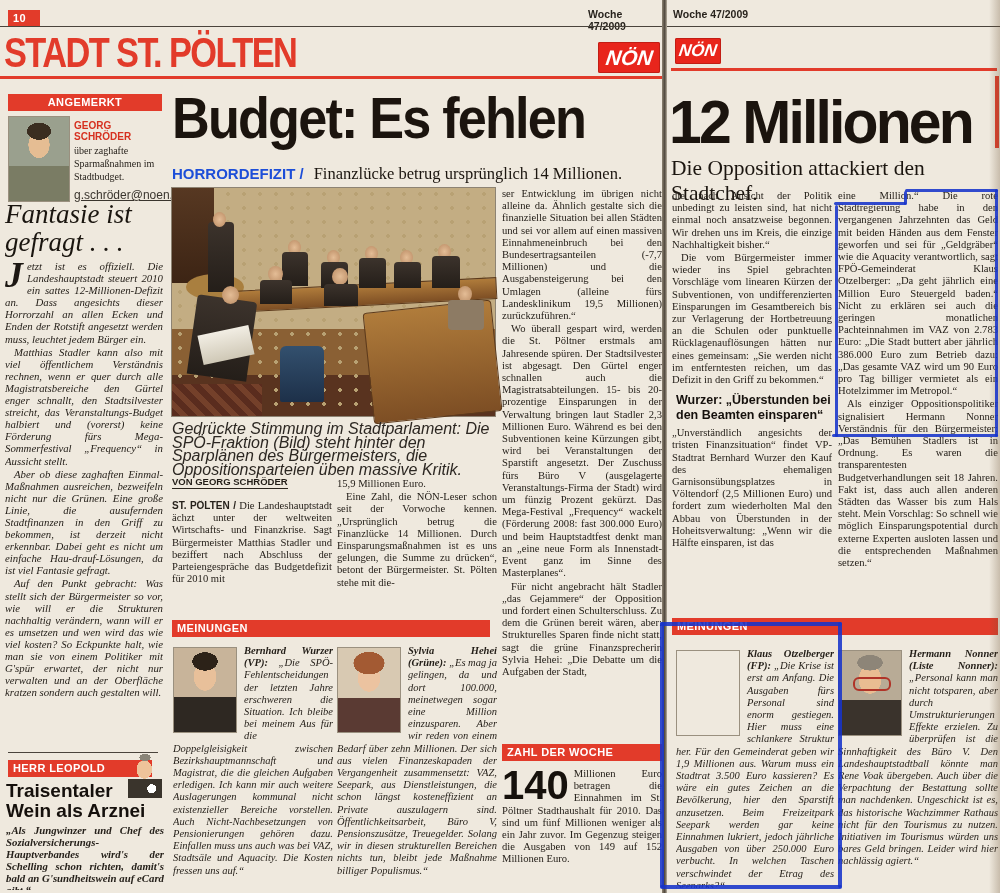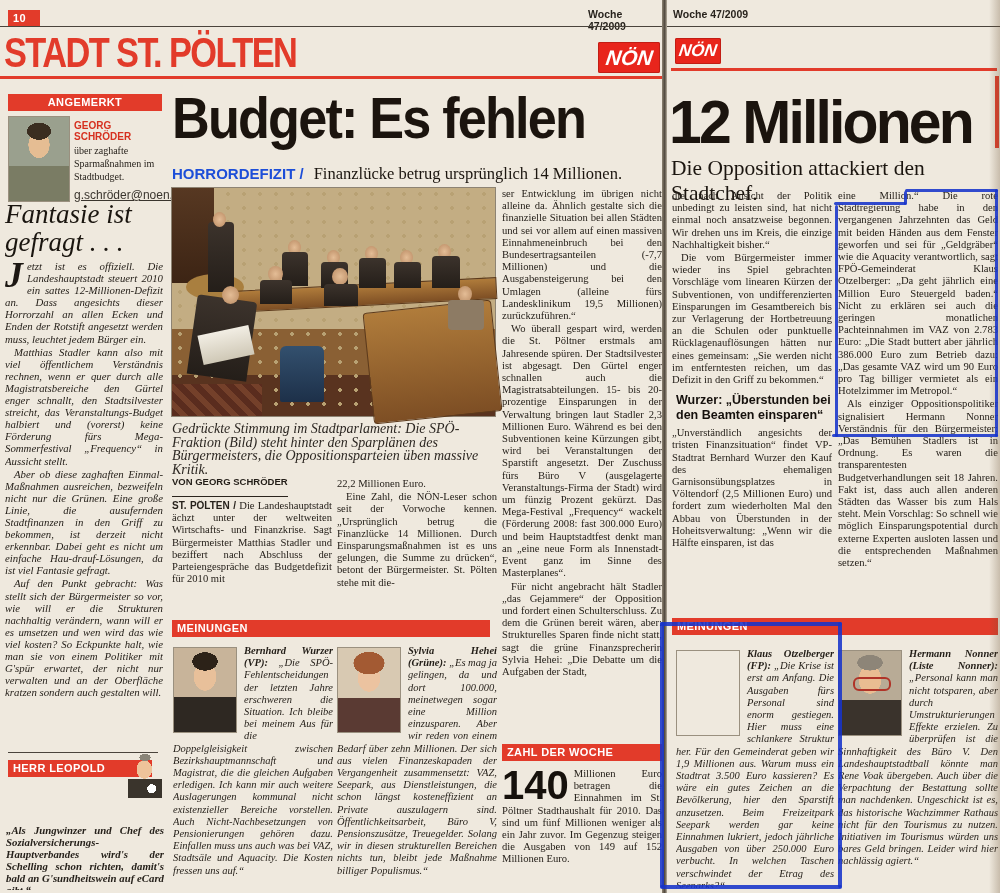--- a/index.html
+++ b/index.html
@@ -16,21 +16,21 @@
   .squeeze{display:inline-block;transform:scaleX(.86);transform-origin:0 50%;letter-spacing:-2px;}
   .bodycol{font-size:10.6px;line-height:12.2px;text-align:justify;color:#26211b;overflow:hidden;}
   .bodycol p{margin:0;}
   .bodycol p + p{text-indent:9px;margin-top:1px;}
   .lead-sans{font-family:"Liberation Sans",sans-serif;font-weight:bold;font-size:10px;}
   .colsub{font-family:"Liberation Sans",sans-serif;font-weight:bold;font-size:12.5px;
           line-height:14.5px;margin:7px 0 5px 4px;color:#15100c;text-align:left;}
   .opinion{font-size:10.5px;line-height:12.2px;font-style:italic;text-align:justify;overflow:hidden;}
   .opinion .oname{font-weight:bold;}
   .headshot{float:left;width:62px;height:84px;margin:2px 7px 2px 0;border:1px solid #9a907f;}
-  .caption{font-family:Liberation Serif, serif;font-style:italic;font-size:14px;
+  .caption{font-family:Liberation Sans, sans-serif;font-style:italic;font-size:16px;
            line-height:13.5px;color:#2c2722;}
   .noen{background:#e8251c;color:#fff;font-family:"Liberation Sans",sans-serif;
         font-weight:bold;font-style:italic;display:flex;align-items:center;justify-content:center;
         border-radius:2px;box-shadow:0 0 0 1px #c21d14 inset;}
   .weektxt{font-family:"Liberation Sans",sans-serif;font-weight:bold;font-size:10.5px;color:#28231d;}
   .pen{background:#1733cb;opacity:.88;border-radius:2px;}
   .dropcap{float:left;font-size:36px;line-height:26px;font-style:italic;font-weight:bold;
            padding:2px 4px 0 0;color:#1c1712;}
   
   #bigphoto{background:
@@ -115,20 +115,24 @@
       <p>Matthias Stadler kann also mit viel öffentlichem Verständnis rechnen, wenn er quer durch alle Magistratsbereiche den Gürtel enger schnallt, den Stadtsilvester streicht, das Veranstaltungs-Budget halbiert und (vorerst) keine Förderung fürs Mega-Sommerfestival „Frequency“ in Aussicht stellt.</p>
       <p>Aber ob diese zaghaften Einmal-Maßnahmen ausreichen, bezweifeln nicht nur die Grünen. Eine große Linie, die ausufernden Stadtfinanzen in den Griff zu bekommen, ist derzeit nicht erkennbar. Dabei geht es nicht um einfache Hau-drauf-Lösungen, da ist viel Fantasie gefragt.</p>
       <p>Auf den Punkt gebracht: Was stellt sich der Bürgermeister so vor, wie will er die Strukturen nachhaltig verändern, wann will er es umsetzen und wen wird das wie viel kosten? So Eckpunkte halt, wie man sie von einem Politiker mit G'spür erwartet, der nicht nur verwalten und an der Oberfläche kratzen sondern auch gestalten will.</p>
     </div>
 
     <div class="abs rule" style="left:8px;top:752px;width:150px;"></div>
 
     <div class="abs redbar" style="left:8px;top:760px;width:134px;"><span>HERR LEOPOLD</span></div>
     <div class="abs leo" style="left:128px;top:752px;width:34px;height:46px;"></div>
 
+    <div class="abs" style="left:6px;top:781px;font-family:'Liberation Sans',sans-serif;font-weight:bold;font-size:19px;line-height:20px;color:#15100c;">
+      <div>Traisentaler</div>
+      <div>Wein als Arznei</div>
+    </div>
 
     <div class="abs bodycol" style="left:6px;top:824px;width:158px;height:66px;font-style:italic;font-size:10.8px;line-height:12.1px;font-weight:bold;"><span>„Als Jungwinzer und Chef des Sozialversicherungs-Hauptverbandes wird's der Schelling schon richten, damit's bald an G'sundheitswein auf eCard gibt.“</span></div>
 
     <div class="abs headline" style="left:172px;top:84px;font-size:58px;">
       <span class="squeeze" style="transform:scaleX(.9);">Budget: Es fehlen</span>
     </div>
 
     <div class="abs" style="left:172px;top:164px;width:490px;white-space:nowrap;">
       <span style="font-family:'Liberation Sans',sans-serif;font-weight:bold;font-size:15px;color:#1d4ed8;">HORRORDEFIZIT /</span>
       <span style="font-size:16.5px;color:#1b150f;margin-left:6px;">Finanzlücke betrug ursprünglich 14 Millionen.</span>
@@ -159,29 +163,29 @@
       <div class="ph" style="left:276px;top:112px;width:36px;height:30px;background:#8d7b64;border-radius:4px;"></div>
       <div class="ph suit" style="left:20px;top:110px;width:60px;height:80px;transform:rotate(8deg);"></div>
       <div class="ph head" style="left:50px;top:98px;width:17px;height:18px;"></div>
       <div class="ph" style="left:28px;top:142px;width:52px;height:30px;background:linear-gradient(#f2eee4,#cfc8b6);transform:rotate(-12deg);"></div>
       <div class="ph" style="left:108px;top:158px;width:44px;height:56px;background:linear-gradient(#33506e,#1d3049);border-radius:6px 6px 2px 2px;"></div>
       <div class="ph" style="left:0;top:196px;width:90px;height:32px;background:repeating-linear-gradient(45deg,#5a2c1e 0 6px,#74402a 6px 12px);"></div>
     </div>
 
     <div class="abs caption" style="left:172px;top:422px;width:322px;">Gedrückte Stimmung im Stadtparlament: Die SPÖ-Fraktion (Bild) steht hinter den Sparplänen des Bürgermeisters, die Oppositionsparteien üben massive Kritik.</div>
 
-    <div class="abs" style="left:172px;top:476px;font-family:'Liberation Sans',sans-serif;font-weight:bold;font-size:9.5px;border-bottom:1px solid #2a241d;padding-bottom:9px;"><span>VON GEORG SCHRÖDER</span></div>
+    <div class="abs" style="left:172px;top:476px;font-family:'Liberation Sans',sans-serif;font-weight:bold;font-size:9.5px;border-bottom:1px solid #2a241d;padding-bottom:1px;"><span>VON GEORG SCHRÖDER</span></div>
 
     <div class="abs bodycol" style="left:172px;top:500px;width:160px;height:118px;">
       <p><span class="lead-sans">ST. PÖLTEN /</span>
          <span>Die Landeshauptstadt ächzt unter der weltweiten Wirtschafts- und Finanzkrise. Sagt Bürgermeister Matthias Stadler und beziffert nach Abschluss der Parteiengespräche das Budgetdefizit für 2010 mit</span></p>
     </div>
 
     <div class="abs bodycol" style="left:337px;top:478px;width:160px;height:140px;">
-      <p>22,2 Millionen Euro.</p>
+      <p>15,9 Millionen Euro.</p>
       <p>Eine Zahl, die NÖN-Leser schon seit der Vorwoche kennen. „Ursprünglich betrug die Finanzlücke 14 Millionen. Durch Einsparungsmaßnahmen ist es uns gelungen, die Summe zu drücken“, betont der Bürgermeister. St. Pölten stehe mit die-</p>
     </div>
 
     <div class="abs bodycol" style="left:502px;top:188px;width:160px;height:548px;">
       <p>ser Entwicklung im übrigen nicht alleine da. Ähnlich gestalte sich die finanzielle Situation bei allen Städten und sei vor allem auf einen massiven Einnahmeneinbruch bei den Bundesertragsanteilen (-7,7 Millionen) und die Ausgabensteigerung bei den Umlagen (alleine fürs Landesklinikum 19,5 Millionen) zurückzuführen.“</p>
       <p>Wo überall gespart wird, werden die St. Pöltner erstmals am Jahresende spüren. Der Stadtsilvester ist abgesagt. Den Gürtel enger schnallen auch die Magistratsabteilungen. 15- bis 20-prozentige Einsparungen in der Verwaltung bringen laut Stadler 2,3 Millionen Euro. Während es bei den Subventionen keine Kürzungen gibt, wird bei Veranstaltungen der Sparstift angesetzt. Der Zuschuss fürs Büro V (ausgelagerte Veranstaltungs-Firma der Stadt) wird um fünzig Prozent gekürzt. Das Mega-Festival „Frequency“ wackelt (Förderung 2008: fast 300.000 Euro) und beim Hauptstadtfest denkt man an „eine neue Form als Innenstadt-Event ganz im Sinne des Masterplanes“.</p>
       <p style="text-indent:9px;">Für nicht angebracht hält Stadler „das Gejammere“ der Opposition und fordert einen Schulterschluss. Zu dem die Grünen bereit wären, aber: Strukturelles Sparen finde nicht statt, sagt die grüne Finanzsprecherin Sylvia Hehei: „Die Debatte um die Aufgaben der Stadt,</p>
     </div>
 
     <div class="abs redbar" style="left:172px;top:620px;width:308px;"><span>MEINUNGEN</span></div>

